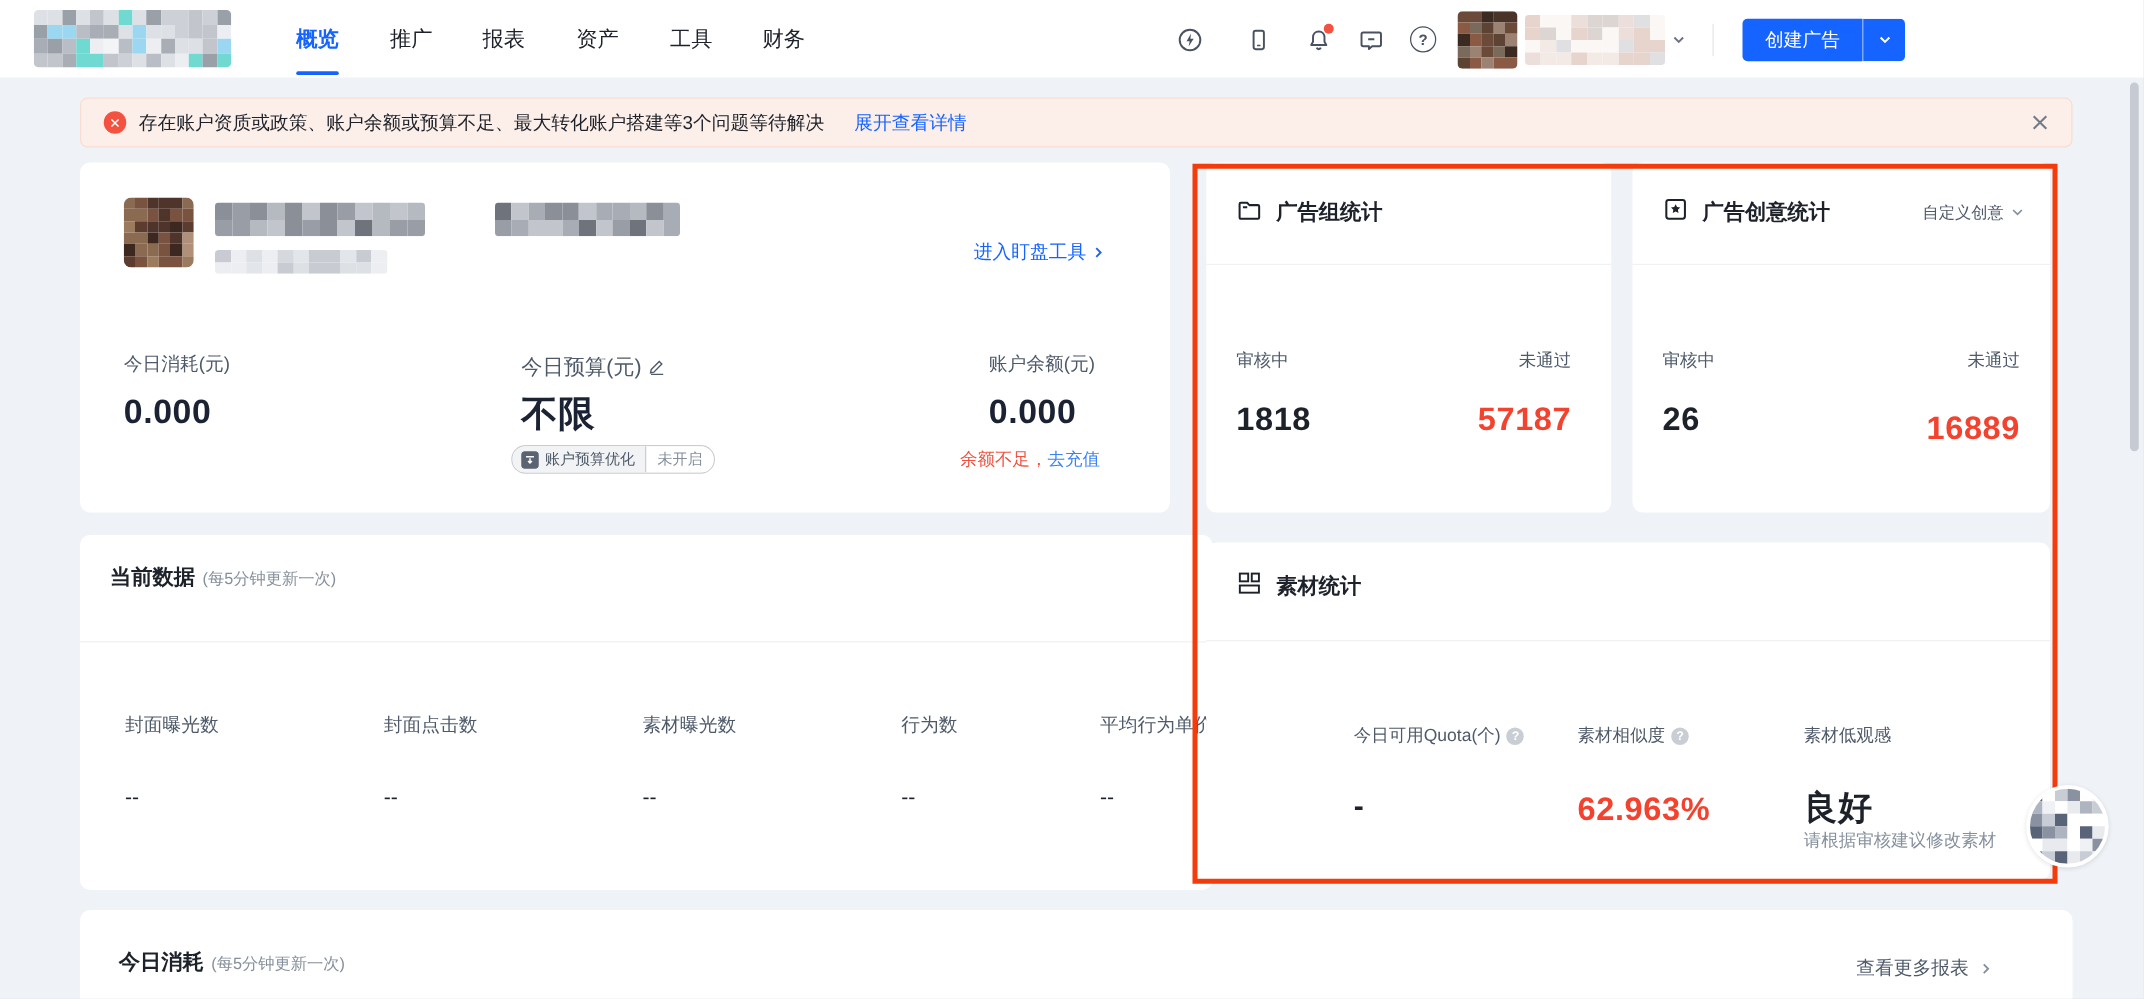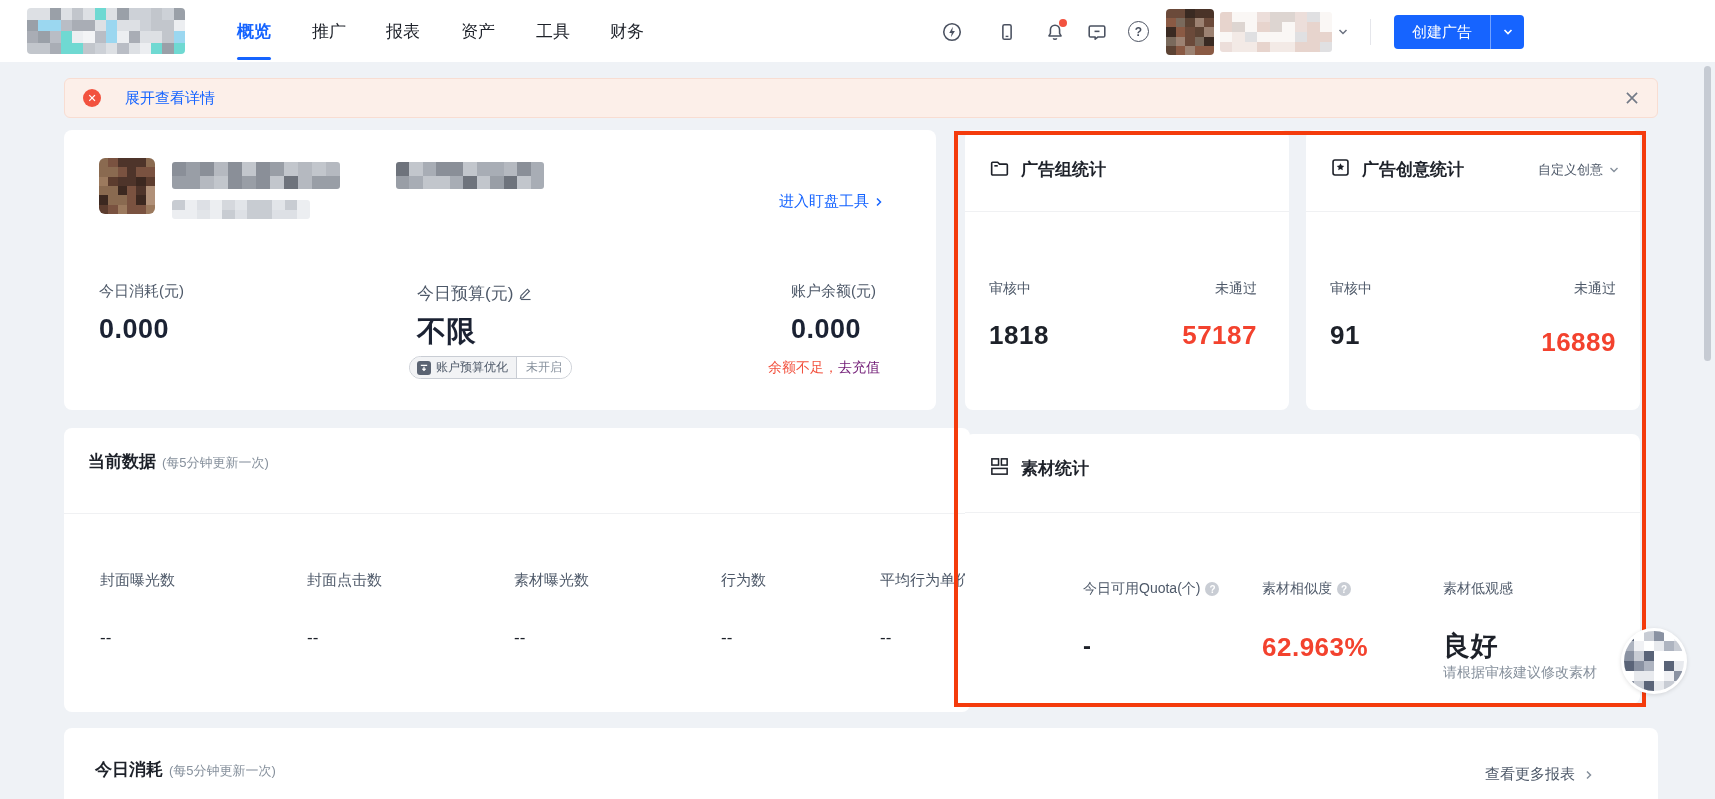--- a/index.html
+++ b/index.html
@@ -48,21 +48,21 @@
   
   .blue-link { color:#1664ff; font-size:15px; cursor:pointer; display:flex; align-items:center; gap:4px; white-space:nowrap; }
   .big-num { font-size:27px; font-weight:bold; color:#1b2233; letter-spacing:.5px; }
   .badge { position:absolute; display:inline-flex; height:23px; border:1px solid #c9cdd4; border-radius:12px; overflow:hidden;
            font-size:12px; align-items:stretch; cursor:pointer;text-align:right; }
   .badge .l { display:flex; align-items:center; gap:5px; padding:0 8px 0 7px; background:#f2f3f5; color:#4e5969; }
   .badge .l .bicon { width:14px; height:14px; border-radius:3px; background:#5a6372; display:flex; align-items:center; justify-content:center; }
   .badge .r { display:flex; align-items:center; padding:0 9px; background:#fff; color:#86909c; border-left:1px solid #c9cdd4; }
   .warn-line { position:absolute; font-size:14px; white-space:nowrap; }
   .warn-line .w { color:#f2523f; }
-  .warn-line .c { color:#701a75; cursor:pointer; }
+  .warn-line .c { color:#3b82f6; cursor:pointer; }
 
   .dd { position:absolute; font-size:13px; color:#4e5969; display:flex; align-items:center; gap:5px; cursor:pointer; white-space:nowrap; }
   .note { position:absolute; font-size:14px; color:#86909c; line-height:21px; width:154px; }
 
   .col-label { position:absolute; font-size:15px; color:#4e5969; white-space:nowrap; }
   .col-value { position:absolute; font-size:17px; color:#1d2129; white-space:nowrap; }
 
   .more-link { position:absolute; font-size:15px; color:#4e5969; display:flex; align-items:center; gap:8px; cursor:pointer; white-space:nowrap; }
 
   
@@ -254,20 +254,21 @@
       <span class="caret">
         <svg viewBox="0 0 12 12" width="12" height="12">
             <path d="M2.5 4 6 7.5 9.5 4" fill="none" stroke="#ffffff" stroke-width="1.6"></path>
           </svg>
       </span>
     </div>
   </div>
 
   <div class="banner">
     <span class="err">✕</span>
+    <span class="msg">存在账户资质或政策、账户余额或预算不足、最大转化账户搭建等3个问题等待解决</span>
     <span class="lnk">展开查看详情</span>
     <span class="close">
       <svg viewBox="0 0 16 16" width="18" height="18">
           <path d="M3.5 3.5 12.5 12.5 M12.5 3.5 3.5 12.5" stroke="#737a87" stroke-width="1.5"></path>
         </svg>
     </span>
   </div>
 
   <div class="card" style="left:64px; top:130px; width:872px; height:280px;">
     <div class="mosaic abs" style="left: 35px; top: 28px; width: 56px; height: 56px; border-radius: 6px; grid-template-columns: repeat(6, 1fr); grid-template-rows: repeat(6, 1fr);">
@@ -470,21 +471,21 @@
     <span class="dd" style="right:20px; top:31px;">
       <span>自定义创意</span>
       <svg viewBox="0 0 12 12" width="12" height="12">
           <path d="M2.5 4 6 7.5 9.5 4" fill="none" stroke="#86909c" stroke-width="1.4"></path>
         </svg>
     </span>
     <span class="hr" style="top:81px;"></span>
 
     <span class="stat-label" style="left:24px; top:150px;">审核中</span>
     <span class="stat-label" style="right:24px; top:150px;">未通过</span>
-    <span class="stat-value" style="left:24px; top:190px;">91</span>
+    <span class="stat-value" style="left:24px; top:190px;">26</span>
     <span class="stat-value red" style="right:24px; top:197px;">16889</span>
   </div>
 
   <div class="card" style="left:965px; top:434px; width:675px; height:270px;">
     <span class="abs icon-wrap" style="left:24px; top:22px;">
       <svg viewBox="0 0 22 22" width="21" height="21">
           <rect x="3" y="3" width="7" height="6.5" fill="none" stroke="#1d2129" stroke-width="1.6"></rect>
           <rect x="13" y="3" width="6" height="6.5" fill="none" stroke="#1d2129" stroke-width="1.6"></rect>
           <rect x="3" y="13" width="16" height="6" fill="none" stroke="#1d2129" stroke-width="1.6"></rect>
         </svg>

